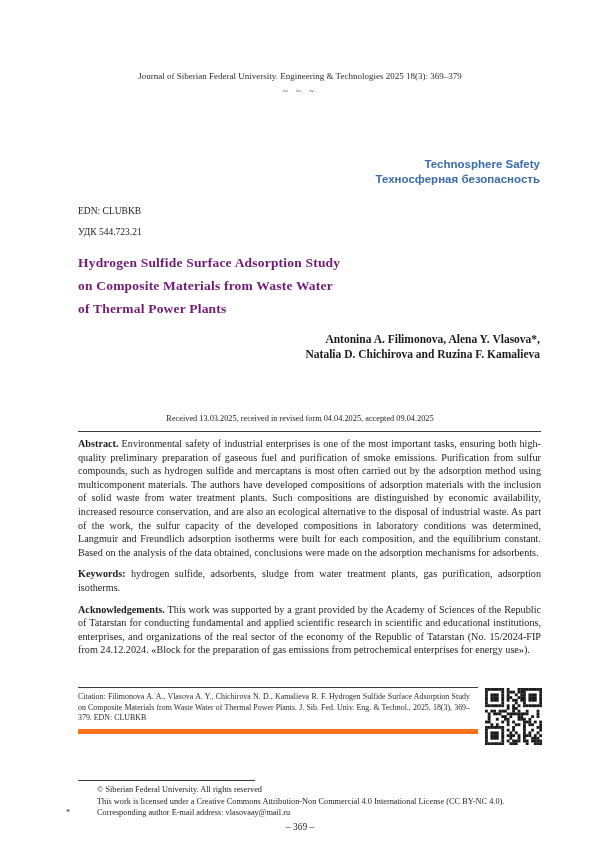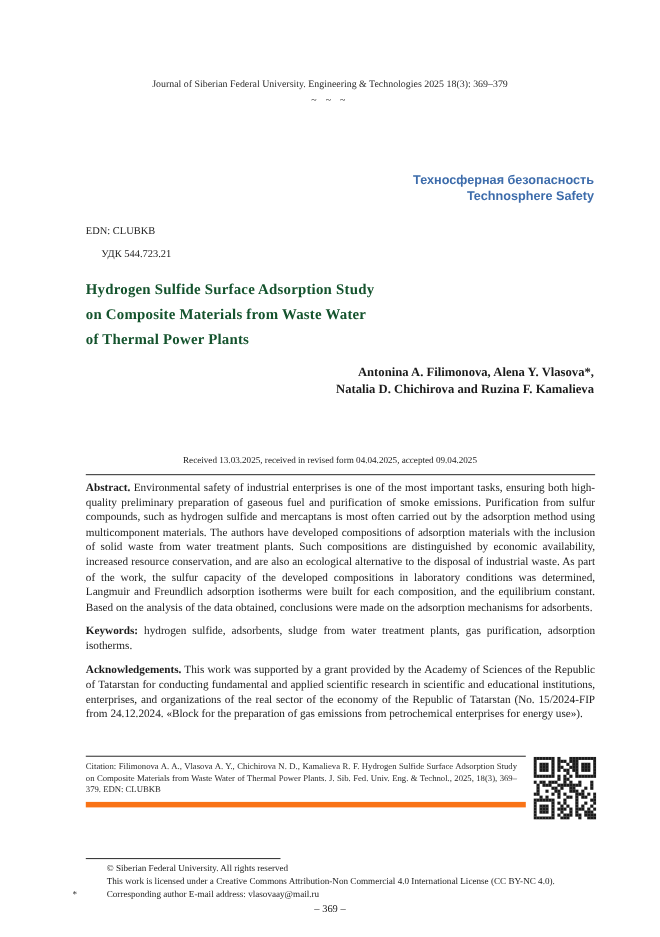--- a/index.html
+++ b/index.html
@@ -7,25 +7,25 @@
     position:relative; width:600px; height:852px; background:#ffffff;
     font-family:"Liberation Serif", serif; color:#1c1c1c; overflow:hidden;margin-top:40px;
   }
   .running-head { position:absolute; top:31px; left:0; right:0; text-align:center; font-size:9px; color:#2b2b2b; }
   .tildes { position:absolute; top:46px; left:0; right:0; text-align:center; font-size:9px; letter-spacing:3px; color:#2b2b2b; }
   .section-labels {
     position:absolute; top:117px; right:60px; text-align:right;
     font-family:"Liberation Sans", sans-serif; font-weight:700; font-size:11.5px; line-height:15px;
   }
   .edn { position:absolute; top:166px; left:78px; font-size:9.5px; }
-  .udc { position:absolute; top:187px; left:92px; font-size:9.5px; }
+  .udc { position:absolute; top:187px; left:78px; font-size:9.5px; }
   .title {
     position:absolute; top:211px; left:78px; margin:0; width:420px;
     font-size:13.5px; line-height:23px; font-weight:700; letter-spacing:0.2px;
-    white-space:pre-line; color:#14532d;
+    white-space:pre-line; color:#701a75;
   }
   .authors-block { position:absolute; top:292px; right:60px; text-align:right; }
   .authors { font-weight:700; font-size:11.5px; line-height:15px; white-space:pre-line; }
   .affiliation { font-style:italic; font-size:11.5px; line-height:15px; white-space:pre-line; }
   .received { position:absolute; top:374px; left:0; right:0; text-align:center; font-size:8.3px; }
   .rule-full { position:absolute; top:391px; left:78px; width:463px; height:0; border-top:1px solid #3c3c3c; }
   .body-col {
     position:absolute; top:397px; left:78px; width:463px;
     font-size:10.2px; line-height:13.6px; text-align:justify;
   }
@@ -47,22 +47,22 @@
 </style>
 </head>
 <body>
 
 <div class="page">
 
   <div class="running-head">Journal of Siberian Federal University. Engineering &amp; Technologies 2025 18(3): 369–379</div>
   <div class="tildes">~ ~ ~</div>
 
   <div class="section-labels" style="color: rgb(61, 108, 171);">
+    <div>Technosphere Safety</div>
     <div>Техносферная безопасность</div>
-    <div>Technosphere Safety</div>
   </div>
 
   <div class="edn">EDN: CLUBKB</div>
   <div class="udc">УДК 544.723.21</div>
 
   <h1 class="title">Hydrogen Sulfide Surface Adsorption Study
 on Composite Materials from Waste Water
 of Thermal Power Plants</h1>
 
   <div class="authors-block">

